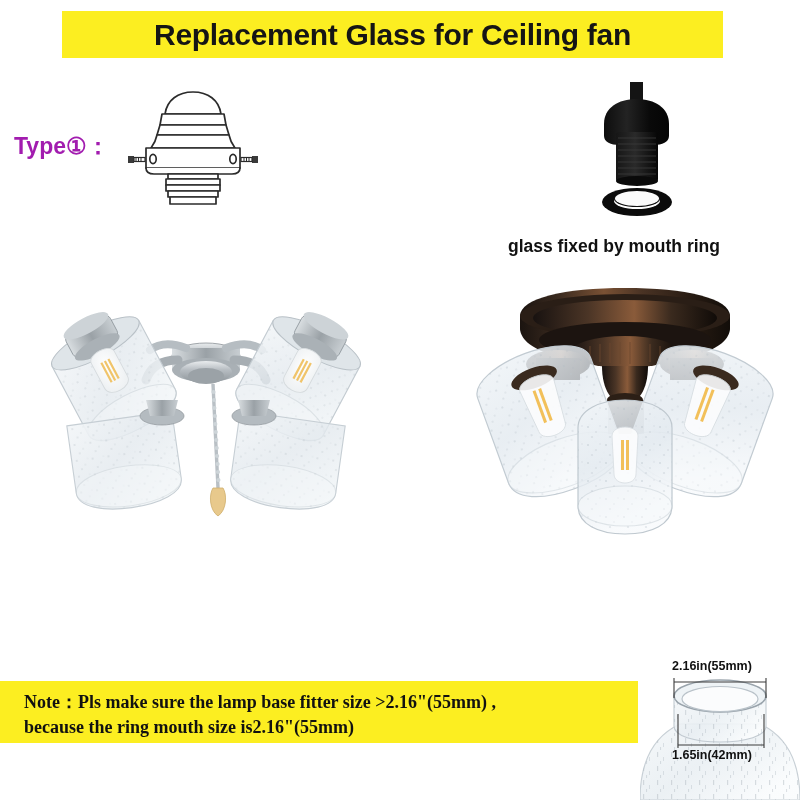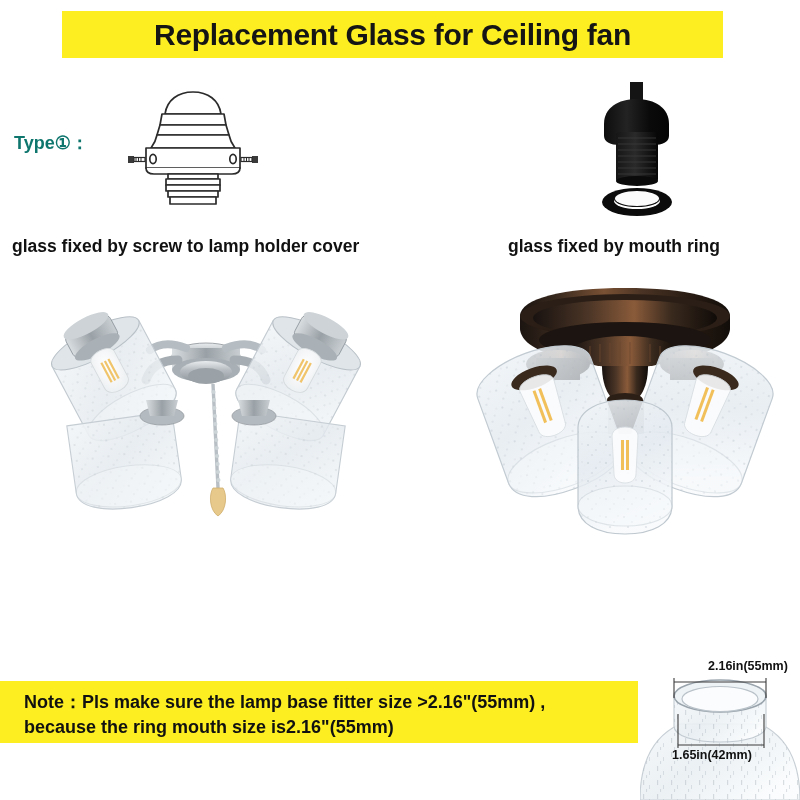--- a/index.html
+++ b/index.html
@@ -19,21 +19,21 @@
     display:flex;align-items:center;justify-content:center;
   }
   #title-text{
     font-size:30px;font-weight:bold;color:#151515;
     letter-spacing:-0.3px;white-space:nowrap;
     font-family:"Liberation Sans", sans-serif;
   }
 
   
   .type-label{
-    position:absolute;font-size:18px;font-weight:bold;color:#0f766e;
+    position:absolute;font-size:23px;font-weight:bold;color:#a21caf;
     white-space:nowrap;font-family:"Liberation Sans", sans-serif;
   }
   #type1-label{left:14px;top:131px;}
   #type2-label{left:458px;top:131px;}
 
   
   .caption{
     position:absolute;font-size:17.5px;font-weight:bold;color:#111;
     white-space:nowrap;font-family:"Liberation Sans", sans-serif;
   }
@@ -49,32 +49,32 @@
   #photo-right{position:absolute;left:440px;top:278px;width:370px;height:290px;}
 
   
   #note-banner{
     position:absolute;left:0px;top:681px;width:638px;height:62px;
     background:#fcee21;
   }
   .note-line{
     position:absolute;left:24px;
     font-size:18px;font-weight:bold;color:#111;
-    white-space:nowrap;font-family:Liberation Sans, sans-serif;
+    white-space:nowrap;font-family:Liberation Serif, serif;
   }
   #note-line-1{top:9px;}
   #note-line-2{top:36px;}
 
   
   #dimension-diagram{position:absolute;left:640px;top:652px;width:160px;height:148px;}
   .dim-label{
     position:absolute;font-size:12.5px;font-weight:bold;color:#111;
     white-space:nowrap;font-family:"Liberation Sans", sans-serif;
   }
-  #dim-label-outer{left:708px;top:659px;}
+  #dim-label-outer{left:672px;top:659px;}
   #dim-label-inner{left:672px;top:748px;text-align:center;}
 </style>
 </head>
 <body>
 
 <div class="stage">
 
   <div id="title-banner">
     <span id="title-text">Replacement Glass for Ceiling fan</span>
   </div>
@@ -114,21 +114,20 @@
       <g>
         <rect x="134" y="72" width="6" height="7" fill="#3a3a3a"></rect>
         <rect x="123" y="73.5" width="11" height="4" fill="#ffffff" stroke="#2b2b2b" stroke-width="1.2"></rect>
         <line x1="126" y1="73.5" x2="126" y2="77.5" stroke="#2b2b2b" stroke-width="1"></line>
         <line x1="128.5" y1="73.5" x2="128.5" y2="77.5" stroke="#2b2b2b" stroke-width="1"></line>
         <line x1="131" y1="73.5" x2="131" y2="77.5" stroke="#2b2b2b" stroke-width="1"></line>
       </g>
     </svg>
   </div>
 
-  <div id="caption-1" class="caption">glass fixed by screw to lamp holder cover</div>
 
 
   <div id="type2-photo">
     <svg width="136" height="138" viewBox="0 0 136 138" xmlns="http://www.w3.org/2000/svg">
       <defs>
         <linearGradient id="blk" x1="0" y1="0" x2="1" y2="0">
           <stop offset="0%" stop-color="#0d0d0d"></stop>
           <stop offset="35%" stop-color="#232323"></stop>
           <stop offset="70%" stop-color="#0a0a0a"></stop>
           <stop offset="100%" stop-color="#050505"></stop>

